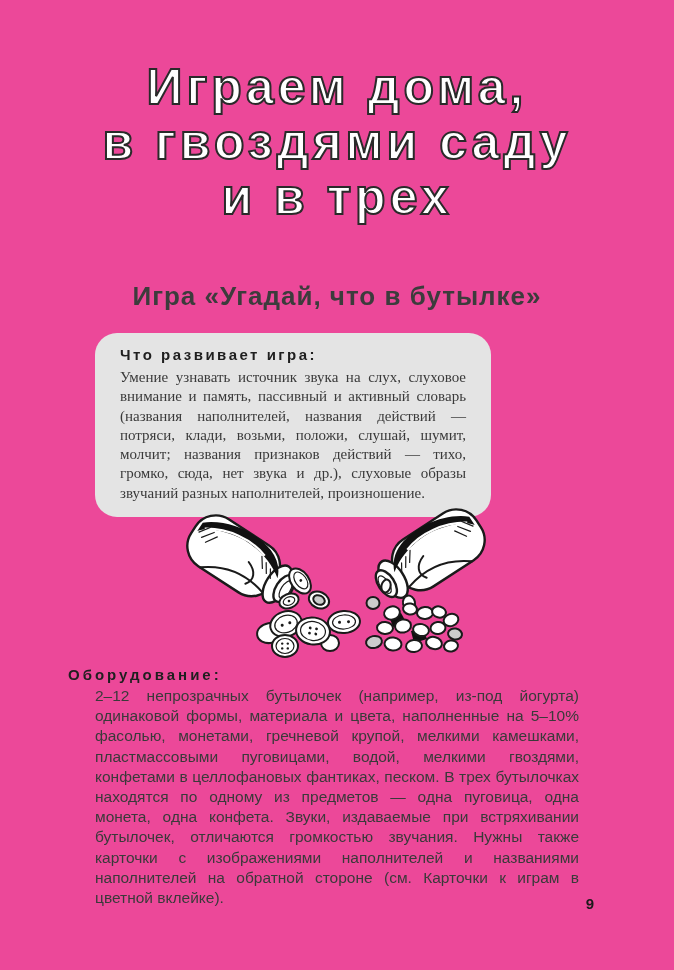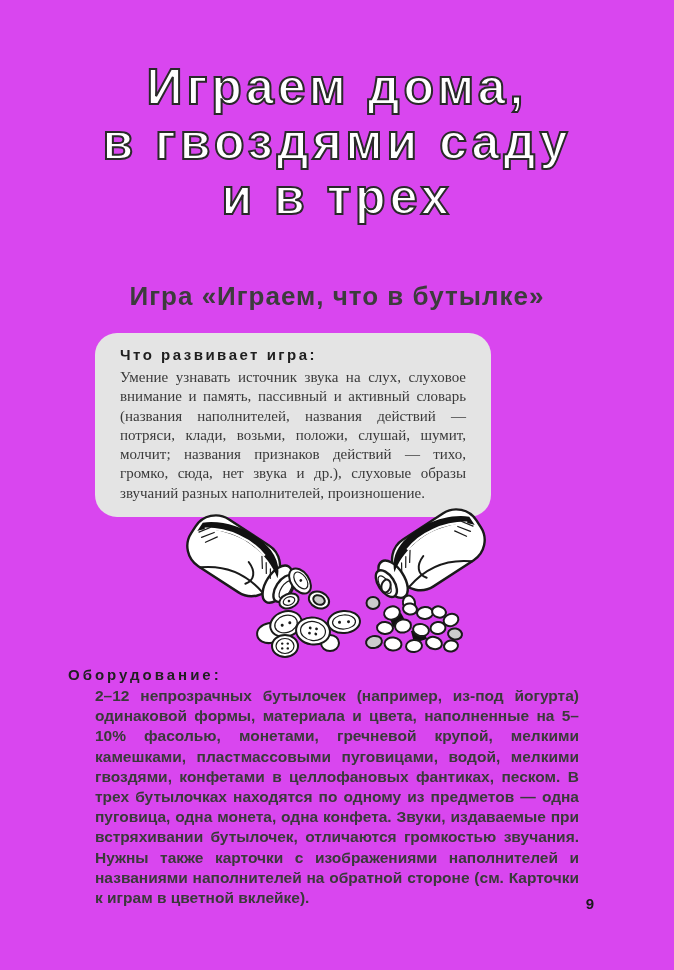--- a/index.html
+++ b/index.html
@@ -1,19 +1,19 @@
 <!DOCTYPE html>
 <html><head>
 <meta charset="utf-8">
 <style>
   html,body{margin:0;padding:0;background:#ffffff;}
   .page{
     position:relative;
     width:674px;height:970px;
-    background:#d946ef;
+    background:#ec4899;
     font-family:"Liberation Sans", sans-serif;
     color:#3a3a3a;
     overflow:hidden;
   }
   .main-title{
     position:absolute;left:0;top:60px;width:674px;
     text-align:center;
     font-size:50px;font-weight:bold;line-height:55px;
     letter-spacing:4px;
     color:#ffffff;
@@ -47,21 +47,21 @@
   .equipment{
     position:absolute;left:68px;top:666px;width:512px;
   }
   .equipment-heading{
     font-size:15px;font-weight:bold;letter-spacing:3px;
     color:#1f1f1f;margin:0 0 3px 0;
   }
   .equipment-body{
     font-size:15.5px;line-height:20.2px;
     text-align:justify;color:#3a3a3a;
-    margin:0 0 0 27px;width:484px;font-weight:bold;
+    margin:0 0 0 27px;width:484px;
   }
   .page-number{
     position:absolute;left:560px;top:895px;width:60px;
     text-align:center;
     font-size:15px;font-weight:bold;color:#1a1a1a;
   }
   svg .ln{fill:none;stroke:#1a1a1a;stroke-width:2;stroke-linecap:round;}
   svg .th{fill:none;stroke:#1a1a1a;stroke-width:1.2;stroke-linecap:round;}
   svg .wh{fill:#ffffff;stroke:#1a1a1a;stroke-width:2.4;}
   svg .wh2{fill:#ffffff;stroke:#1a1a1a;stroke-width:2;}
@@ -73,21 +73,21 @@
 <body>
 
 <div class="page">
 
   <div class="main-title">
     <div>Играем дома,</div>
     <div>в гвоздями саду</div>
     <div>и в трех</div>
   </div>
 
-  <div class="game-title">Игра «Играем, что в бутылке»</div>
+  <div class="game-title">Игра «Угадай, что в бутылке»</div>
 
   <div class="develop-box">
     <p class="box-heading">Что развивает игра:</p>
     <p class="box-body">Умение узнавать источник звука на слух, слуховое внимание и память, пассивный и активный словарь (названия наполнителей, названия действий — потряси, клади, возьми, положи, слушай, шумит, молчит; названия признаков действий — тихо, громко, сюда, нет звука и др.), слуховые образы звучаний разных наполнителей, произношение.</p>
   </div>
 
   <svg class="illustration" viewBox="0 0 340 176" xmlns="http://www.w3.org/2000/svg">
 
     <g transform="translate(70,58) rotate(33)">
       <rect class="wh" x="-52" y="-28" width="96" height="56" rx="24" ry="24"></rect>

